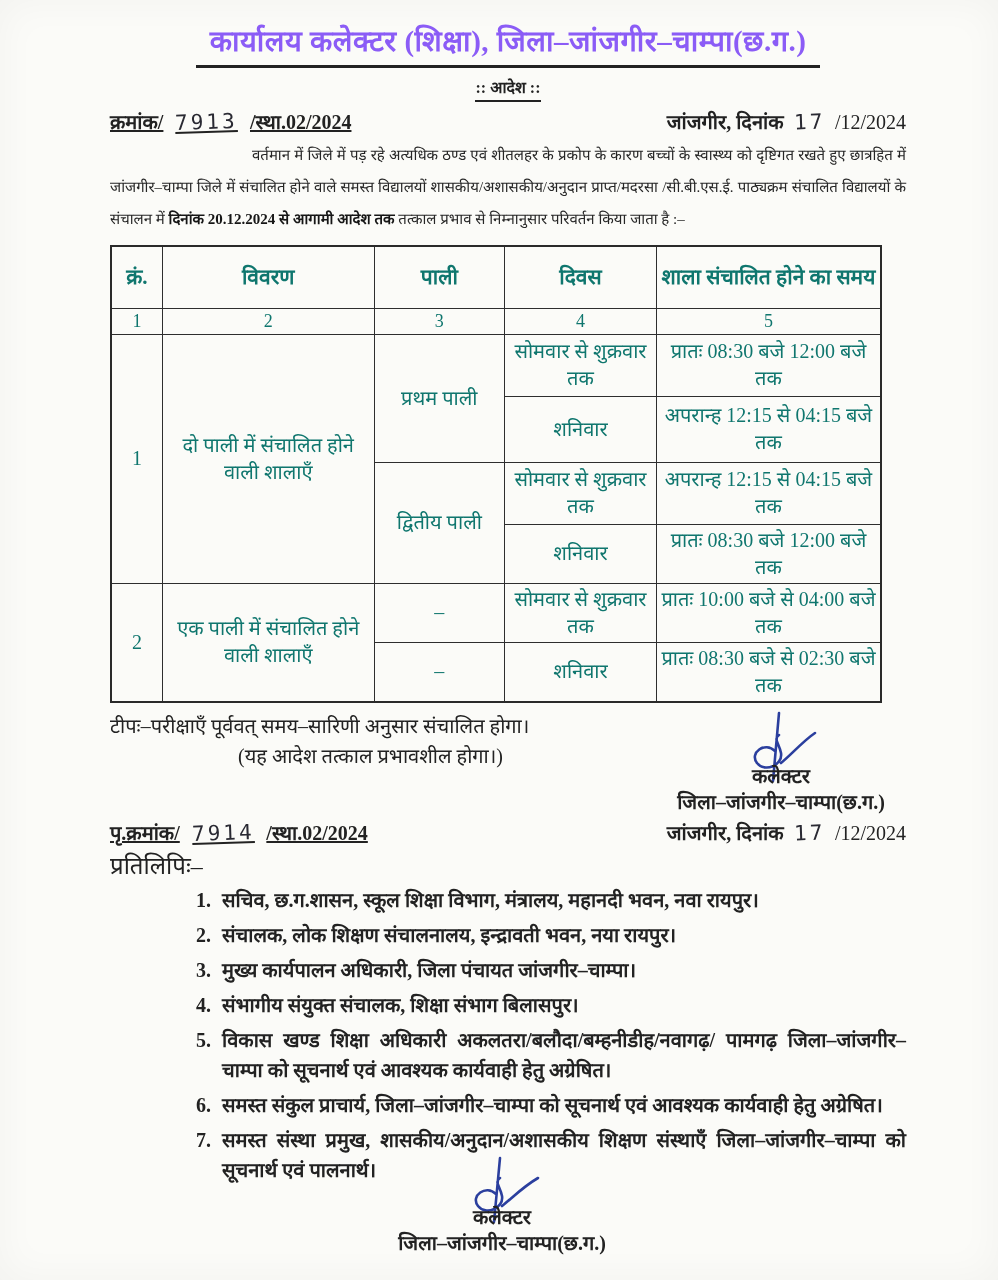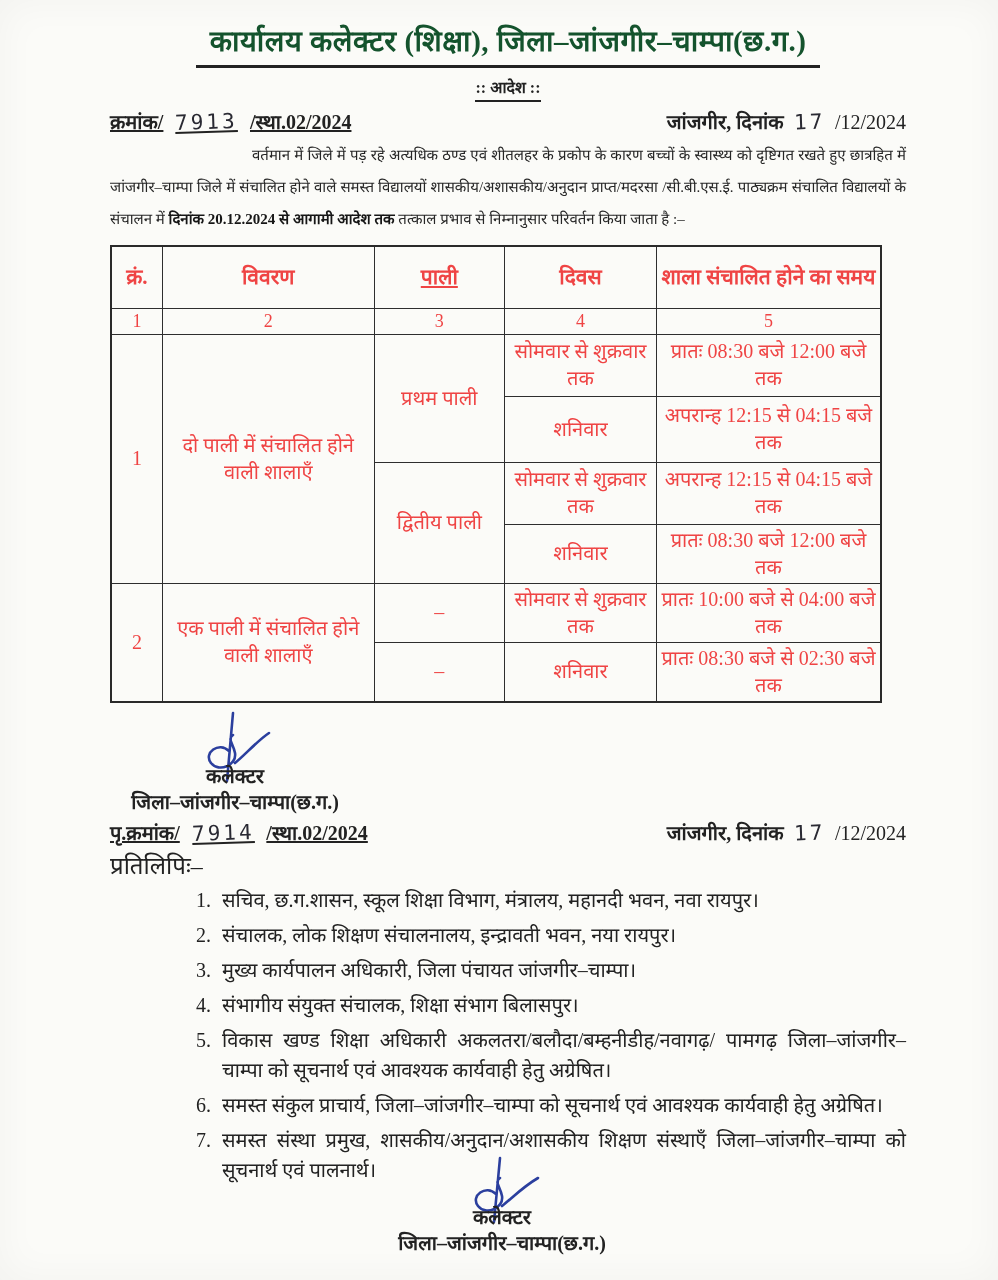--- a/index.html
+++ b/index.html
@@ -6,21 +6,21 @@
   html,body { width:998px; background:#e9e9e7; }
   body { font-family:"Liberation Serif","DejaVu Serif",serif; color:#222; }
   .page{
     width:998px; height:1280px; background:#fbfbf8; overflow:hidden;
     padding:20px 92px 14px 110px; position:relative;
     box-shadow:inset 0 0 40px rgba(0,0,0,.04);
   }
   
   .title-wrap{ text-align:center; margin-bottom:8px; }
   .doc-title{
-    display:inline-block; font-size:29px; font-weight:700; color:#14532d;
+    display:inline-block; font-size:29px; font-weight:700; color:#8b5cf6;
     border-bottom:3px solid #222; padding:0 14px 6px 14px; letter-spacing:.5px;
   }
   .order-wrap{ text-align:center; margin:2px 0 6px 0; }
   .order-heading{
     display:inline-block; font-size:16px; font-weight:700;
     border-bottom:2px solid #222; padding-bottom:2px;
   }
   .ref-line{ display:flex; justify-content:space-between; align-items:baseline; font-size:20px; margin:4px 0 2px 0; }
   .ref-left{ display:flex; align-items:baseline; gap:8px; font-weight:600;text-decoration:underline; }
   .ref-right{ display:flex; align-items:baseline; gap:6px; font-weight:600; }
@@ -32,45 +32,45 @@
   .date-print{ font-weight:400; }
   
   .body-para{
     font-size:15px; line-height:32px; text-align:justify; text-indent:142px;
     margin:4px 0 10px 0; color:#262626;
   }
   .body-para .bold{ font-weight:700; color:#161616; }
   
   table.sched{
     border-collapse:collapse; width:772px; margin:2px 0 8px 0;
-    font-size:20px; color:#ef4444; table-layout:fixed;
+    font-size:20px; color:#0f766e; table-layout:fixed;
   }
   table.sched th, table.sched td{
     border:1.6px solid #2e2e2e; text-align:center; vertical-align:middle;
     padding:2px 4px; line-height:27px;
   }
   table.sched{ border:2.2px solid #2a2a2a; }
-  th.c-sno{ width:48px; } th.c-desc{ width:198px; } th.c-shift{ width:122px;text-decoration:underline; }
+  th.c-sno{ width:48px; } th.c-desc{ width:198px; } th.c-shift{ width:122px; }
   th.c-days{ width:142px; } th.c-time{ width:210px; }
   tr.hdr th{ font-weight:700; font-size:21px; height:62px; line-height:28px; }
   tr.nums td{ height:26px; font-size:18px; padding:0; line-height:24px; }
   tr.r1 td{ height:62px; } tr.r2 td{ height:66px; } tr.r3 td{ height:62px; }
   tr.r4 td{ height:54px; } tr.r5 td{ height:56px; } tr.r6 td{ height:56px; }
   
   .notes-row{ display:flex; justify-content:space-between; align-items:flex-start; margin-top:2px; }
   .notes{ font-size:20px; line-height:30px; }
   .note-effective{ padding-left:128px; }
   .sig-block{ text-align:center; min-width:250px; position:relative; z-index:2; }
   .sig-block .sig-svg{ display:block; margin:0 auto -26px auto; }
   .sig-title{ font-size:20px; font-weight:700; line-height:26px; }
   .sig-district{ font-size:20px; font-weight:700; line-height:26px; }
   .sig-bottom{ margin:-34px 12px 0 auto; }
   
   .copies-heading{ font-size:24px; font-weight:400; margin:0 0 4px 0; }
-  ol.copies{ margin:0 0 0 78px; padding-left:28px; font-size:20px; }
+  ol.copies{ margin:0 0 0 78px; padding-left:28px; font-size:20px;font-weight:bold; }
   ol.copies li{ margin-bottom:5px; line-height:30px; text-align:justify; padding-left:6px; }
 </style>
 </head>
 <body>
 
 <div class="page">
 
   <div class="title-wrap">
     <div class="doc-title">कार्यालय कलेक्टर (शिक्षा), जिला–जांजगीर–चाम्पा(छ.ग.)</div>
   </div>
@@ -138,20 +138,24 @@
     </tr>
     <tr class="r6">
       <td>–</td>
       <td>शनिवार</td>
       <td>प्रातः 08:30 बजे से 02:30 बजे तक</td>
     </tr>
   </tbody>
     </table>
 
   <div class="notes-row">
+    <div class="notes">
+      <div>टीपः–परीक्षाएँ पूर्ववत् समय–सारिणी अनुसार संचालित होगा।</div>
+      <div class="note-effective">(यह आदेश तत्काल प्रभावशील होगा।)</div>
+    </div>
     <div class="sig-block">
       <svg class="sig-svg" width="96" height="78" viewBox="0 0 96 78">
         <path d="M46,2 L40,70 M42,40 C32,30 16,42 24,52 C32,62 50,54 48,42 C46,32 40,28 46,24 M48,52 C58,44 70,30 82,22" fill="none" stroke="#2b3f9e" stroke-width="2.6" stroke-linecap="round"></path>
       </svg>
       <div class="sig-title">कलेक्टर</div>
       <div class="sig-district">जिला–जांजगीर–चाम्पा(छ.ग.)</div>
     </div>
   </div>
 
   <div class="ref-line">

